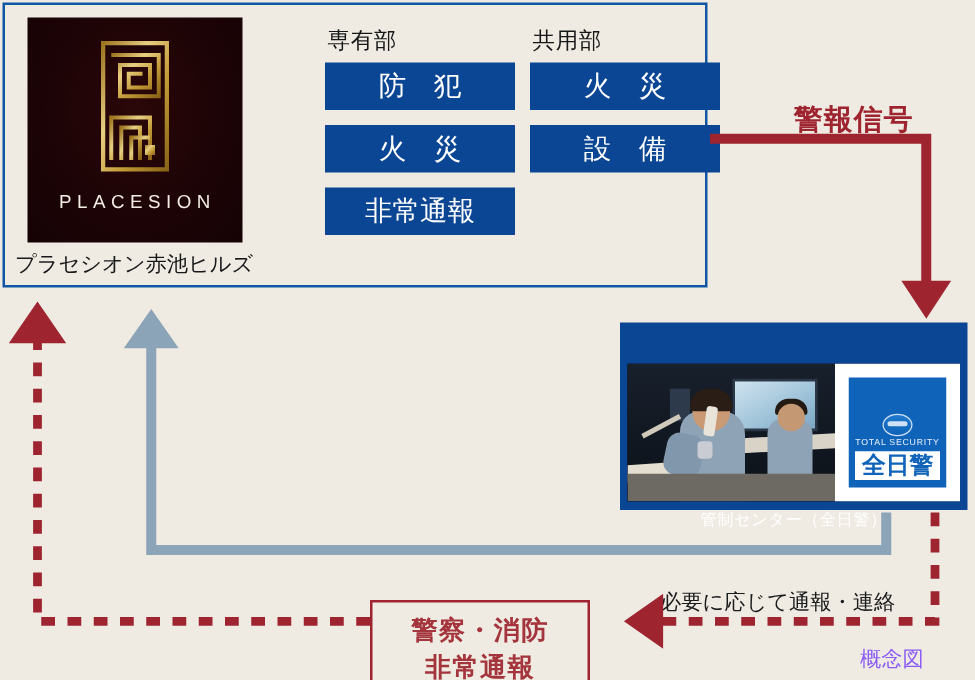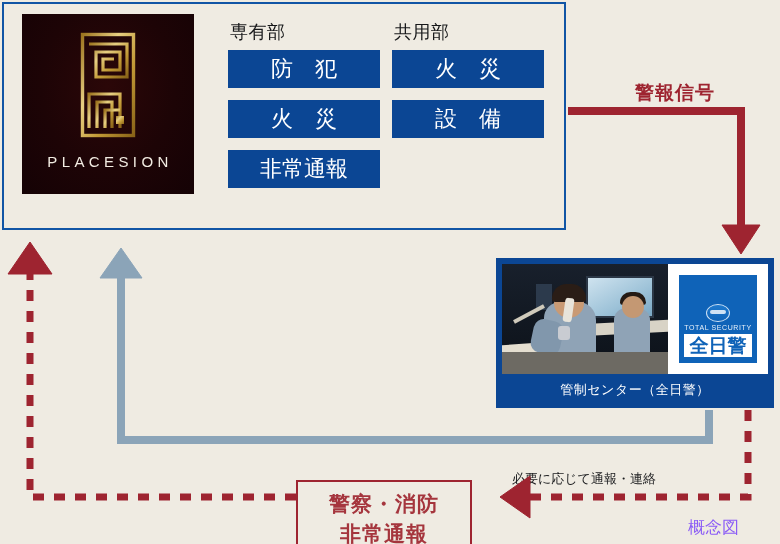--- a/index.html
+++ b/index.html
@@ -76,20 +76,21 @@
     font-size: 17px;
     color: #17181a;
     letter-spacing: 0px;
     white-space: nowrap;
   }
 
   
   .group {
     position: absolute;
     top: 16px;
+    margin-left: 32px;
   }
   .group.private { left: 224px; }
   .group.common  { left: 388px; }
   .group-title {
     font-family: "DejaVu Sans", "Liberation Sans", sans-serif;
     font-size: 18px;
     color: #161719;
     margin: 0 0 6px 2px;
     letter-spacing: 0.5px;
   }
@@ -119,20 +120,21 @@
     height: 150px;
     background: #0b4694;
     box-sizing: border-box;
     padding: 6px 6px 0 6px;
   }
   .center-media {
     width: 266px;
     height: 110px;
     display: flex;
     background: #000;
+    margin-top: 27px;
   }
   .photo {
     width: 166px;
     height: 110px;
     position: relative;
     overflow: hidden;
     background: linear-gradient(#18202c, #0c1118);
   }
   .photo .screen {
     position: absolute; left: 84px; top: 12px; width: 64px; height: 38px;
@@ -245,31 +247,31 @@
   }
 
   
   .label-alarm {
     position: absolute;
     left: 635px;
     top: 80px;
     color: #9e2430;
     font-family: "DejaVu Sans", "Liberation Sans", sans-serif;
     font-weight: 700;
-    font-size: 19px;
+    font-size: 23px;
     letter-spacing: 1px;
     white-space: nowrap;
   }
   .label-notify {
     position: absolute;
-    left: 512px;
+    left: 528px;
     top: 470px;
     color: #1a1b1d;
     font-family: "DejaVu Serif", "Liberation Serif", serif;
-    font-size: 13px;
+    font-size: 17px;
     white-space: nowrap;
   }
   .label-concept {
     position: absolute;
     left: 688px;
     top: 516px;
     color: #8b5cf6;
     font-family: "DejaVu Serif", "Liberation Serif", serif;
     font-size: 17px;
     white-space: nowrap;
@@ -308,20 +310,21 @@
             <path d="M47 53 V96" stroke-width="3.2"></path>
             <path d="M9 96 V62 H40 V96" stroke-width="3.2"></path>
             <path d="M17 96 V70 H32 V96" stroke-width="3.2"></path>
             <path d="M25 96 V78 H40" stroke-width="3.2"></path>
           </g>
           <rect x="36" y="84" width="8" height="8" fill="url(#gold)"></rect>
         </svg>
         <div class="logo-word">PLACESION</div>
       </div>
     </div>
+    <div class="building-caption">プラセシオン赤池ヒルズ</div>
 
     <div class="group private">
       <div class="group-title">専有部</div>
       <div class="chip wide-space">防犯</div>
       <div class="chip wide-space">火災</div>
       <div class="chip">非常通報</div>
     </div>
 
     <div class="group common">
       <div class="group-title">共用部</div>

